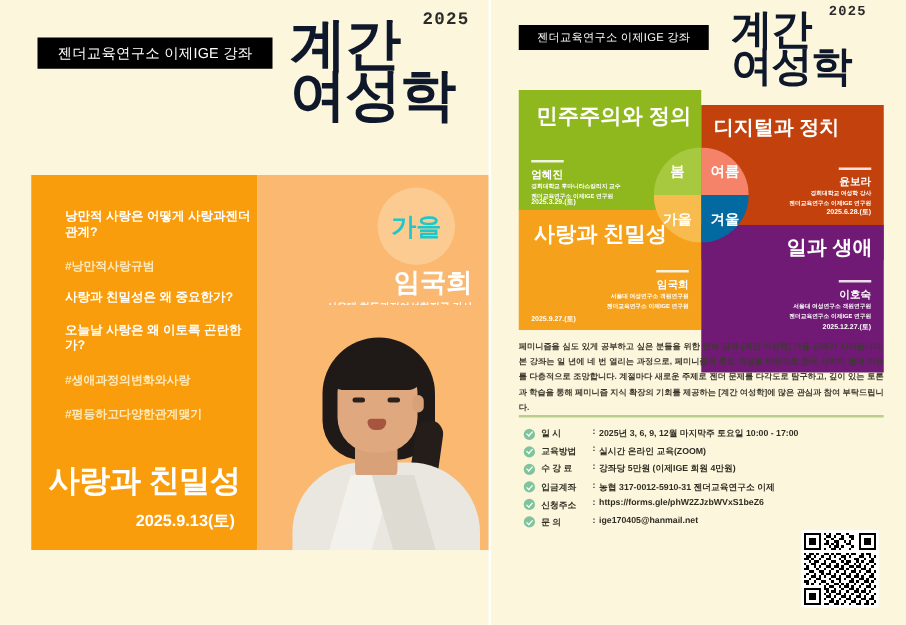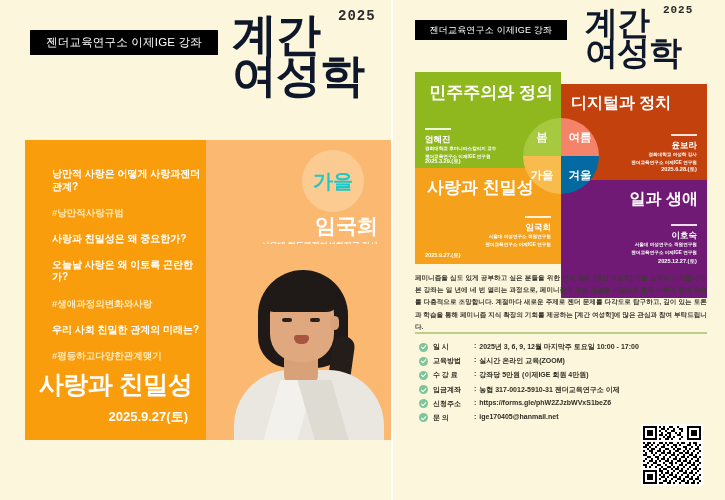--- a/index.html
+++ b/index.html
@@ -193,28 +193,27 @@
           <div class="q-tag">#낭만적사랑규범</div>
         </div>
         <div class="qitem">
           <div class="q-main">사랑과 친밀성은 왜 중요한가?</div>
         </div>
         <div class="qitem">
           <div class="q-main">오늘날 사랑은 왜 이토록 곤란한가?</div>
           <div class="q-tag">#생애과정의변화와사랑</div>
         </div>
         <div class="qitem">
-          <div class="q-main">우리 사회 친밀한 관계의 미래는?</div>
           <div class="q-tag">#평등하고다양한관계맺기</div>
         </div>
       </div>
     </div>
 
     <div class="l-course">사랑과 친밀성</div>
-    <div class="l-date">2025.9.27(토)</div>
+    <div class="l-date">2025.9.13(토)</div>
 
     <div class="l-peach">
       <div class="season-bubble">
         <span>가을</span>
       </div>
       <div class="l-lecturer">임국희</div>
       <div class="l-affil">
         <div>서울대 협동과정여성학전공 강사</div>
         <div>젠더교육연구소 이제IGE 연구원</div>
       </div>

